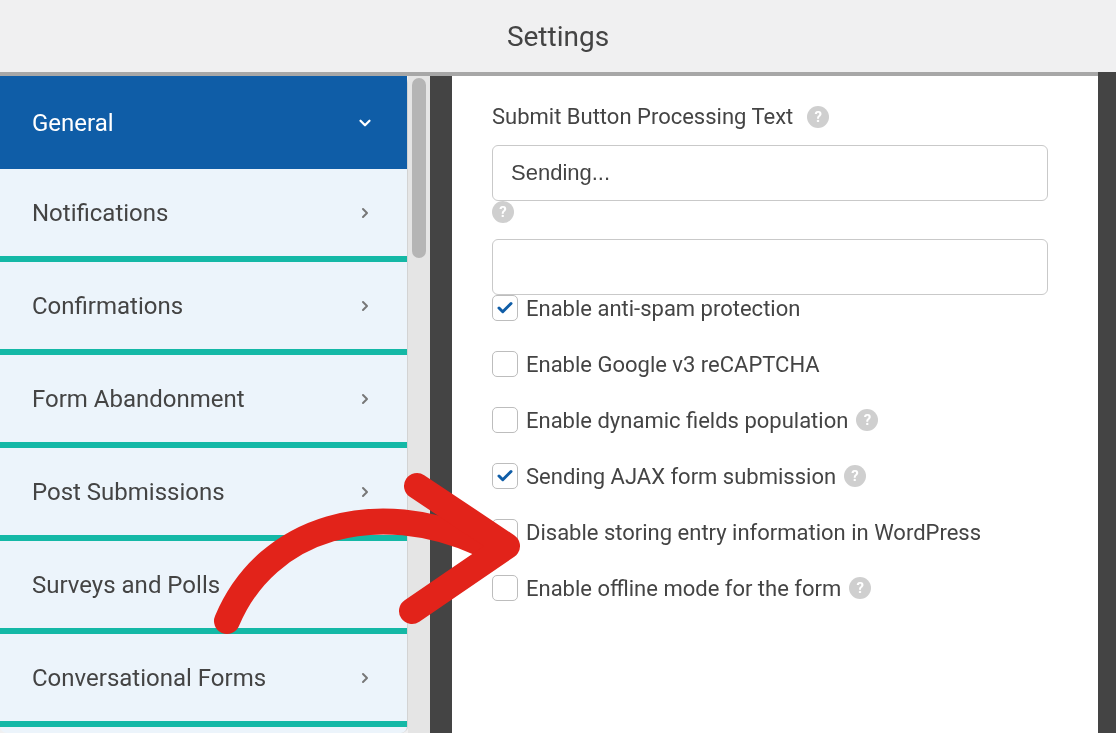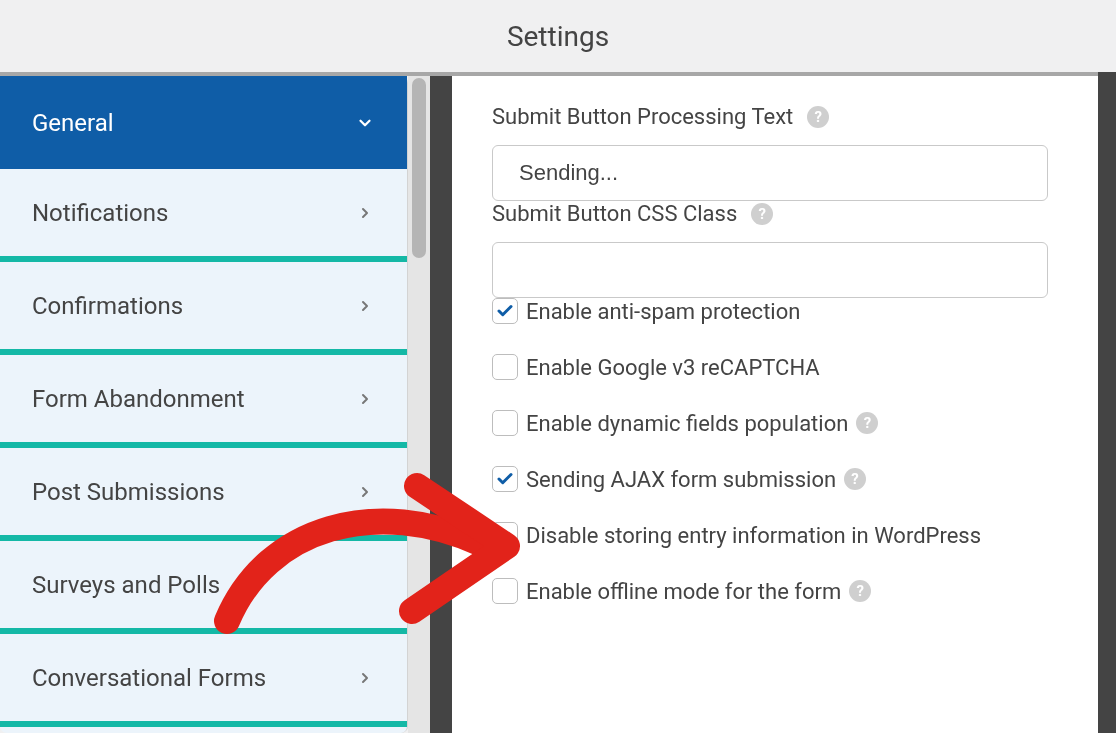--- a/index.html
+++ b/index.html
@@ -103,21 +103,21 @@
       background: #cfcfcf;
       color: #fff;
       font-size: 15px;
       font-weight: 700;
     }
     .text-input {
       width: 556px;
       height: 56px;
       border: 1px solid #c9c9c9;
       border-radius: 6px;
-      padding: 0 26px;
+      padding: 0 18px;
       font-size: 22px;
       color: #444;
       background: #fff;
     }
     .checkbox-row {
       display: flex;
       align-items: center;
       gap: 8px;
       margin-bottom: 30px;
       font-size: 22px;
@@ -227,21 +227,20 @@
     <div class="field-block">
       <div class="field-label">
         <span>Submit Button Processing Text</span>
         <span class="help-icon">?</span>
       </div>
       <input class="text-input" type="text" value="Sending..." style="">
     </div>
 
     <div class="field-block">
       <div class="field-label">
-        <span>Submit Button CSS Class</span>
         <span class="help-icon">?</span>
       </div>
       <input class="text-input" type="text" value="" style="">
     </div>
 
     <div class="checkbox-row">
       <span class="cb checked">
         <svg width="18" height="18" viewBox="0 0 24 24" fill="none" stroke="#0f5da7" stroke-width="4" stroke-linecap="round" stroke-linejoin="round">
             <polyline points="20 6 9 17 4 12"></polyline>
           </svg>

